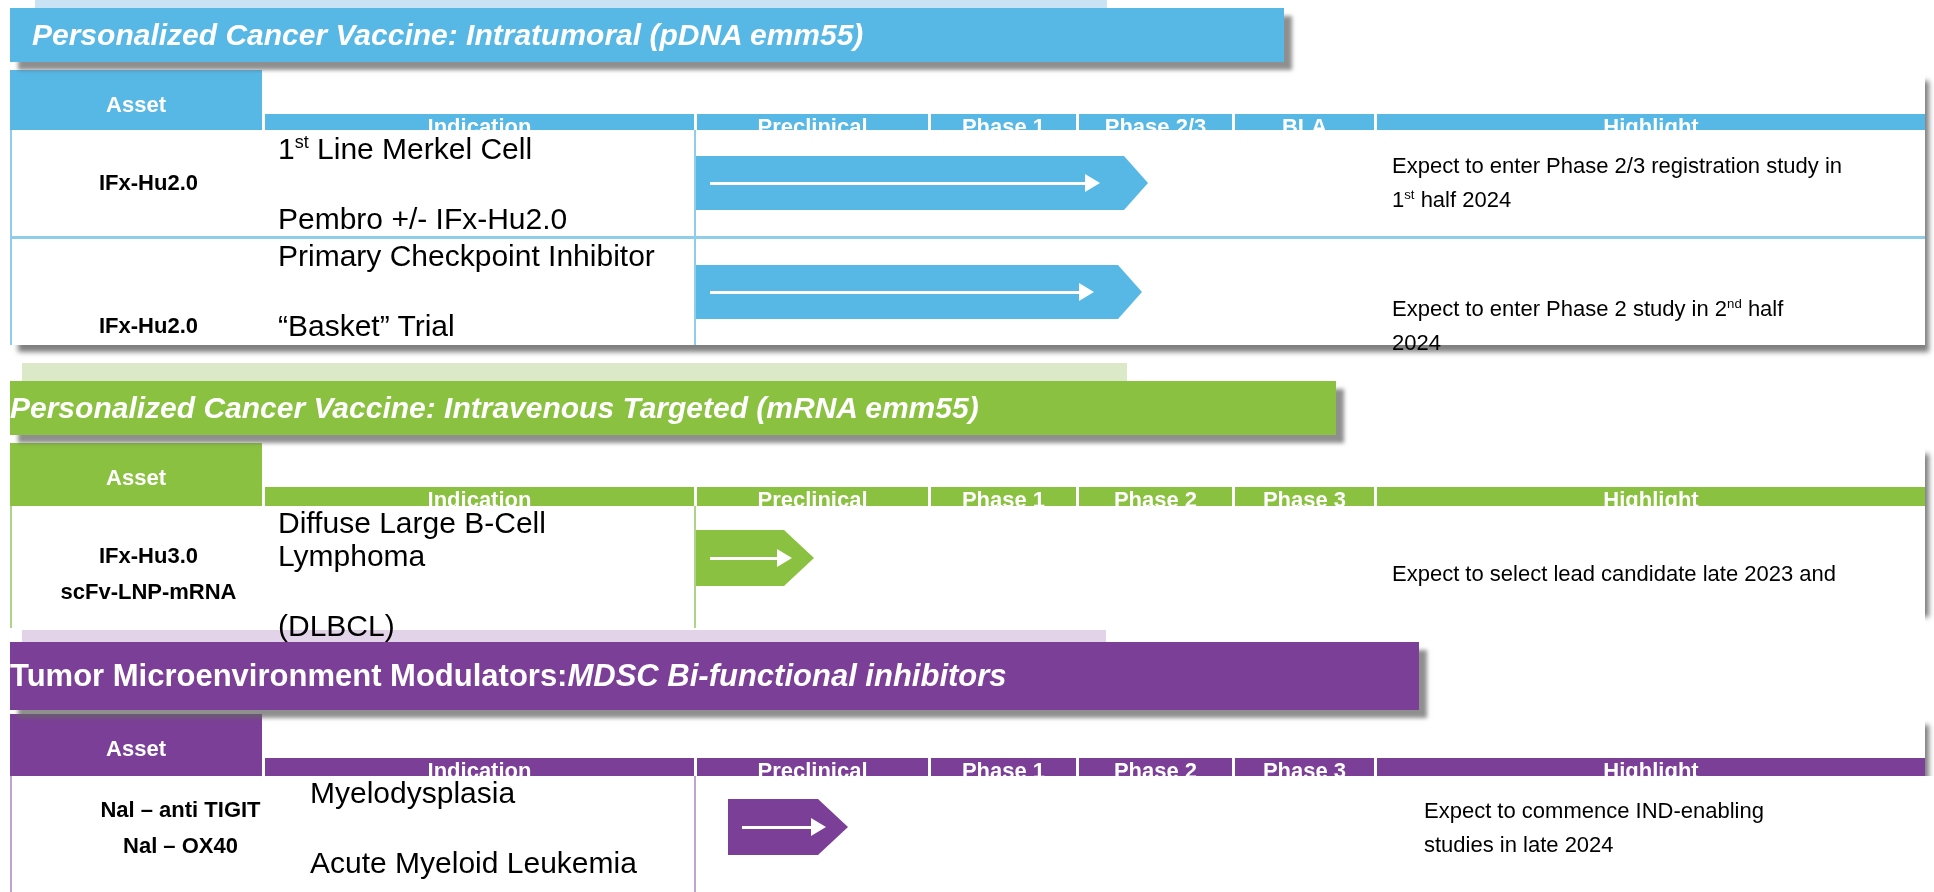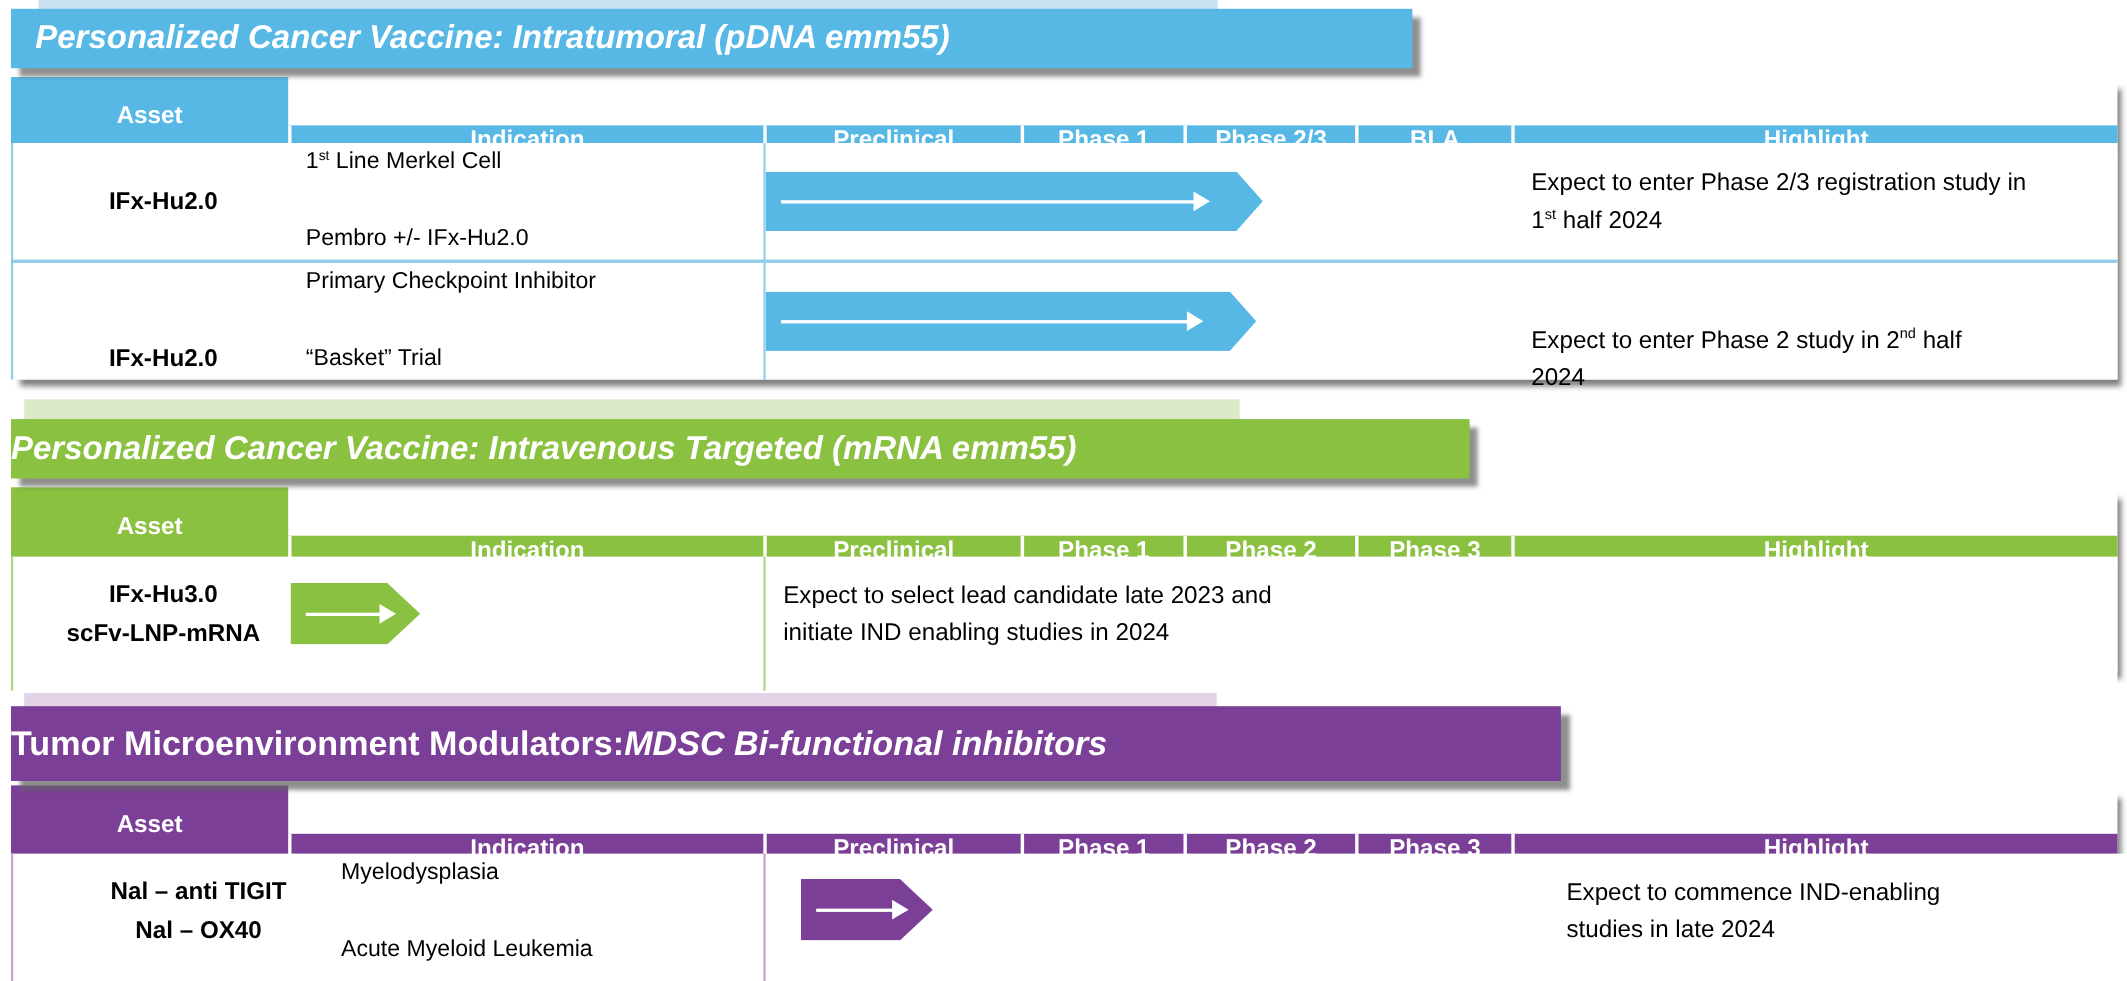--- a/index.html
+++ b/index.html
@@ -28,22 +28,22 @@
     color:#fff;font-weight:bold;font-size:22px;box-sizing:border-box;
   }
   .hdr-cell.divided{border-left:3px solid #fff;margin-top:44px;}
   .tbody{position:absolute;left:0;background:#fff;}
   .trow{display:grid;position:relative;}
   .cell-asset{
     display:flex;flex-direction:column;align-items:center;justify-content:center;
     font-weight:bold;font-size:22px;line-height:36px;margin-left:25px;
   }
   .cell-ind{
-    display:flex;flex-direction:column;justify-content:flex-start;
-    padding-left:16px;font-size:21px;line-height:33px;box-sizing:border-box;gap:37px;
+    display:flex;flex-direction:column;justify-content:center;
+    padding-left:16px;font-size:30px;line-height:33px;box-sizing:border-box;gap:37px;
   }
   .cell-tl{position:relative;}
   .cell-hl{
     display:flex;flex-direction:column;justify-content:center;
     padding-left:18px;font-size:22px;line-height:34px;box-sizing:border-box;
   }
   .rowdiv{width:100%;}
   .vline{position:absolute;top:0;bottom:0;width:2px;z-index:1;}
   .leftline{position:absolute;top:0;bottom:0;left:0;width:2px;}
   .arrow{position:absolute;z-index:2;}
@@ -131,29 +131,32 @@
         <div class="hdr-cell divided" style="background: rgb(139, 193, 64);">Highlight</div>
       </div>
       <div class="tbody" style="top: 63px; width: 1915px; height: 122px;">
         <div class="leftline" style="background: rgb(175, 212, 136);"></div>
         <div class="vline" style="left: 684px; background: rgb(175, 212, 136);"></div>
         <div class="trow" style="height: 104px; grid-template-columns: 252px 432px 680px 551px;">
           <div class="cell-asset">
             <div>IFx-Hu3.0</div>
             <div>scFv-LNP-mRNA</div>
           </div>
+          <div class="cell-ind">
+            <div>Diffuse Large B-Cell Lymphoma</div>
+            <div>(DLBCL)</div>
+          </div>
           <div class="cell-tl">
             <div class="arrow" style="left: 2px; width: 118px; height: 56px; top: 24px; background: rgb(139, 193, 64); clip-path: polygon(0px 0px, 88px 0px, 118px 50%, 88px 100%, 0px 100%);">
               <div class="arrow-shaft" style="left: 14px; width: 68px;"></div>
               <div class="arrow-headwhite" style="left: 81px;"></div>
             </div>
           </div>
           <div class="cell-hl">
             <div>Expect to select lead candidate late 2023 and</div>
-            <div>initiate IND enabling studies in 2024</div>
           </div>
         </div>
       </div>
     </div>
     <div class="titlebar align-center" style="left: 10px; top: 381px; width: 1326px; height: 54px; background: rgb(139, 193, 64); font-size: 30px; padding-left: 0px;">
       <span class="t-regular"></span>
       <span class="t-italic">Personalized Cancer Vaccine: Intravenous Targeted (mRNA emm55)</span>
     </div>
     <div class="ghost" style="left: 22px; top: 630px; width: 1084px; height: 50px; background: rgb(227, 211, 232);"></div>
     <div class="panel" style="left: 10px; top: 714px; width: 1915px; height: 164px;">

